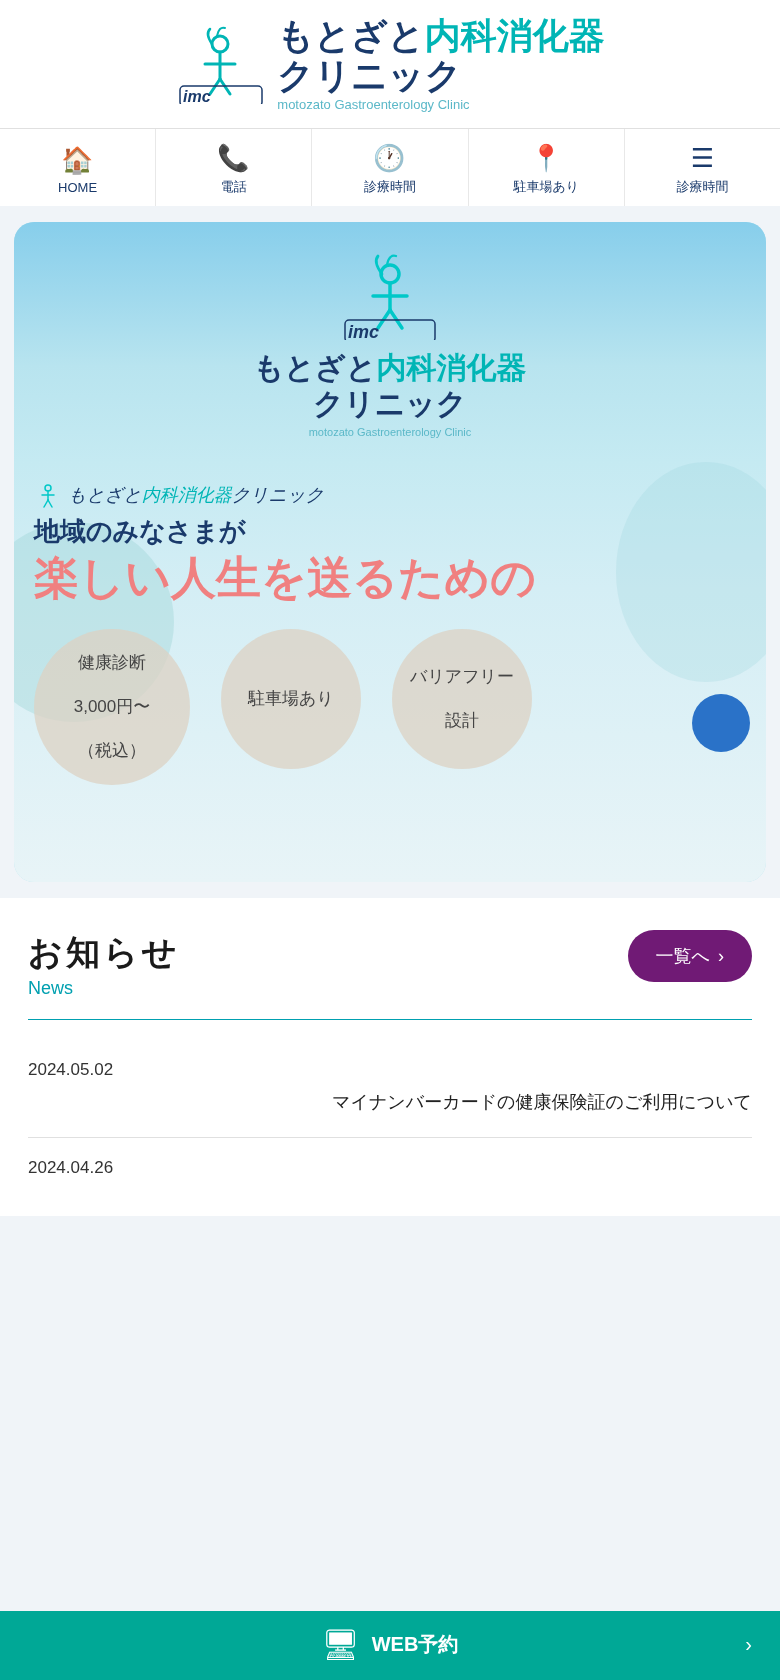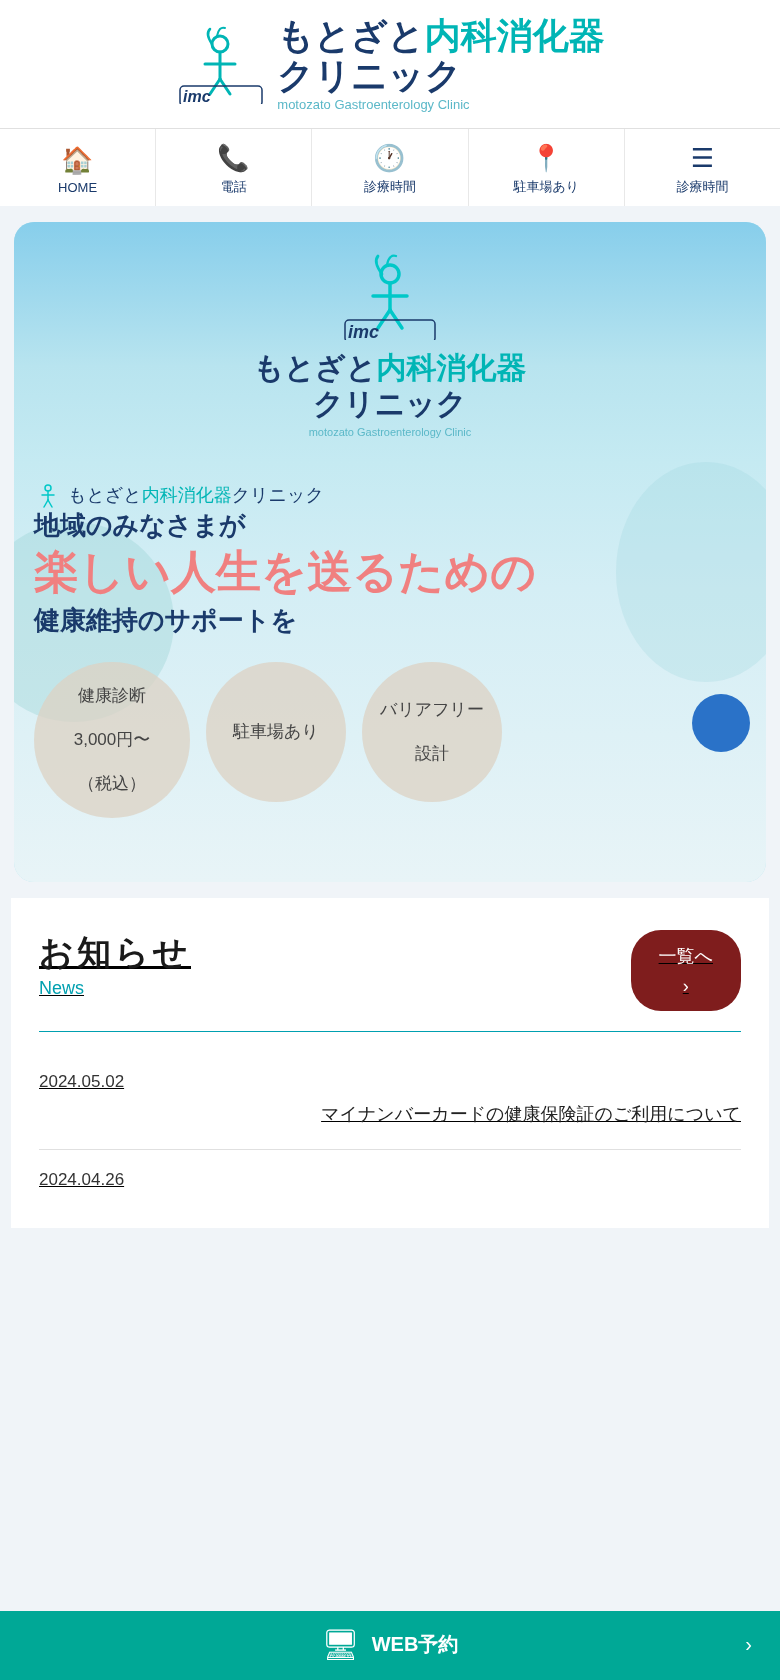--- a/index.html
+++ b/index.html
@@ -153,23 +153,24 @@
       height: 58px;
       border-radius: 50%;
       background: #2a72c8;
     }
 
     
     .clinic-name-line {
       display: flex;
       align-items: center;
       gap: 6px;
-      margin-bottom: 0;
+      margin-bottom: 6px;
       position: relative;
       z-index: 2;
+      font-style: italic;
     }
     .clinic-small-icon {
       width: 28px;
       height: 26px;
     }
     .clinic-name-small {
       font-size: 18px;
       color: #1a3a6b;
     }
     .clinic-name-small .teal { color: #00b5b5; }
@@ -196,21 +197,21 @@
       font-weight: bold;
       color: #1a3a6b;
       position: relative;
       z-index: 2;
       margin-top: 4px;
     }
 
     
     .feature-circles {
       display: flex;
-      gap: 16px;
+      gap: 31px;
       margin-top: 24px;
       position: relative;
       z-index: 2;
     }
     .feature-circle {
       width: 140px;
       height: 140px;
       border-radius: 50%;
       background: rgba(220, 210, 195, 0.75);
       display: flex;
@@ -224,23 +225,22 @@
       line-height: 1.3;
     }
     .feature-circle.large {
       width: 156px;
       height: 156px;
     }
 
     
     .news-section {
       background: #fff;
-      margin: 11px;
+      margin: 0;
       padding: 32px 28px 28px;
-      text-decoration: underline;
     }
     .news-header {
       display: flex;
       align-items: flex-start;
       justify-content: space-between;
       margin-bottom: 20px;
     }
     .news-title-group {}
     .news-title-jp {
       font-size: 34px;
@@ -248,32 +248,31 @@
       color: #1a1a1a;
       letter-spacing: 0.1em;
     }
     .news-title-en {
       font-size: 18px;
       color: #00a0b0;
       font-weight: 500;
       margin-top: 2px;
     }
     .news-btn {
-      background: #7f1d1d;
+      background: #701a75;
       color: #fff;
       border: none;
       border-radius: 30px;
       padding: 14px 28px;
       font-size: 18px;
       display: flex;
       align-items: center;
       gap: 8px;
       cursor: pointer;
       white-space: nowrap;
-      flex-direction: column;
     }
     .news-btn-arrow {
       font-size: 18px;
     }
 
     .news-divider {
       border: none;
       border-top: 1.5px solid #00a0b0;
       margin-bottom: 20px;
     }
@@ -424,21 +423,20 @@
         <line x1="14" y1="18" x2="10" y2="25" stroke="#00c8c8" stroke-width="1.5" stroke-linecap="round"></line>
         <line x1="14" y1="18" x2="18" y2="25" stroke="#00c8c8" stroke-width="1.5" stroke-linecap="round"></line>
       </svg>
       <div class="clinic-name-small">
         <span>もとざと</span><span class="teal">内科消化器</span><span>クリニック</span>
       </div>
     </div>
 
     <div class="tagline-dark">地域のみなさまが</div>
     <div class="tagline-pink">楽しい人生を送るための</div>
-    <div class="tagline-dark2">健康維持のサポートを</div>
 
     <div class="feature-circles">
       <div class="feature-circle large">
         <span>健康診断</span>
           <br>
         <span>3,000円〜</span>
           <br>
         <span>（税込）</span>
       </div>
       <div class="feature-circle">

